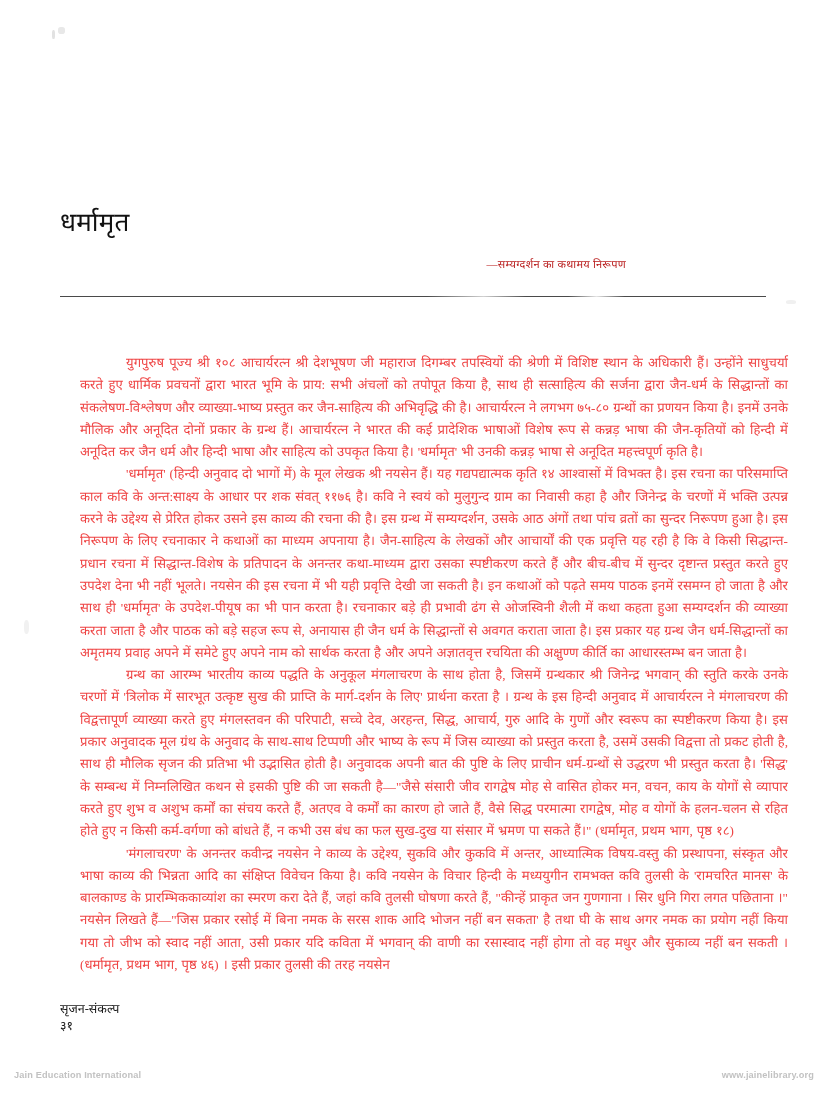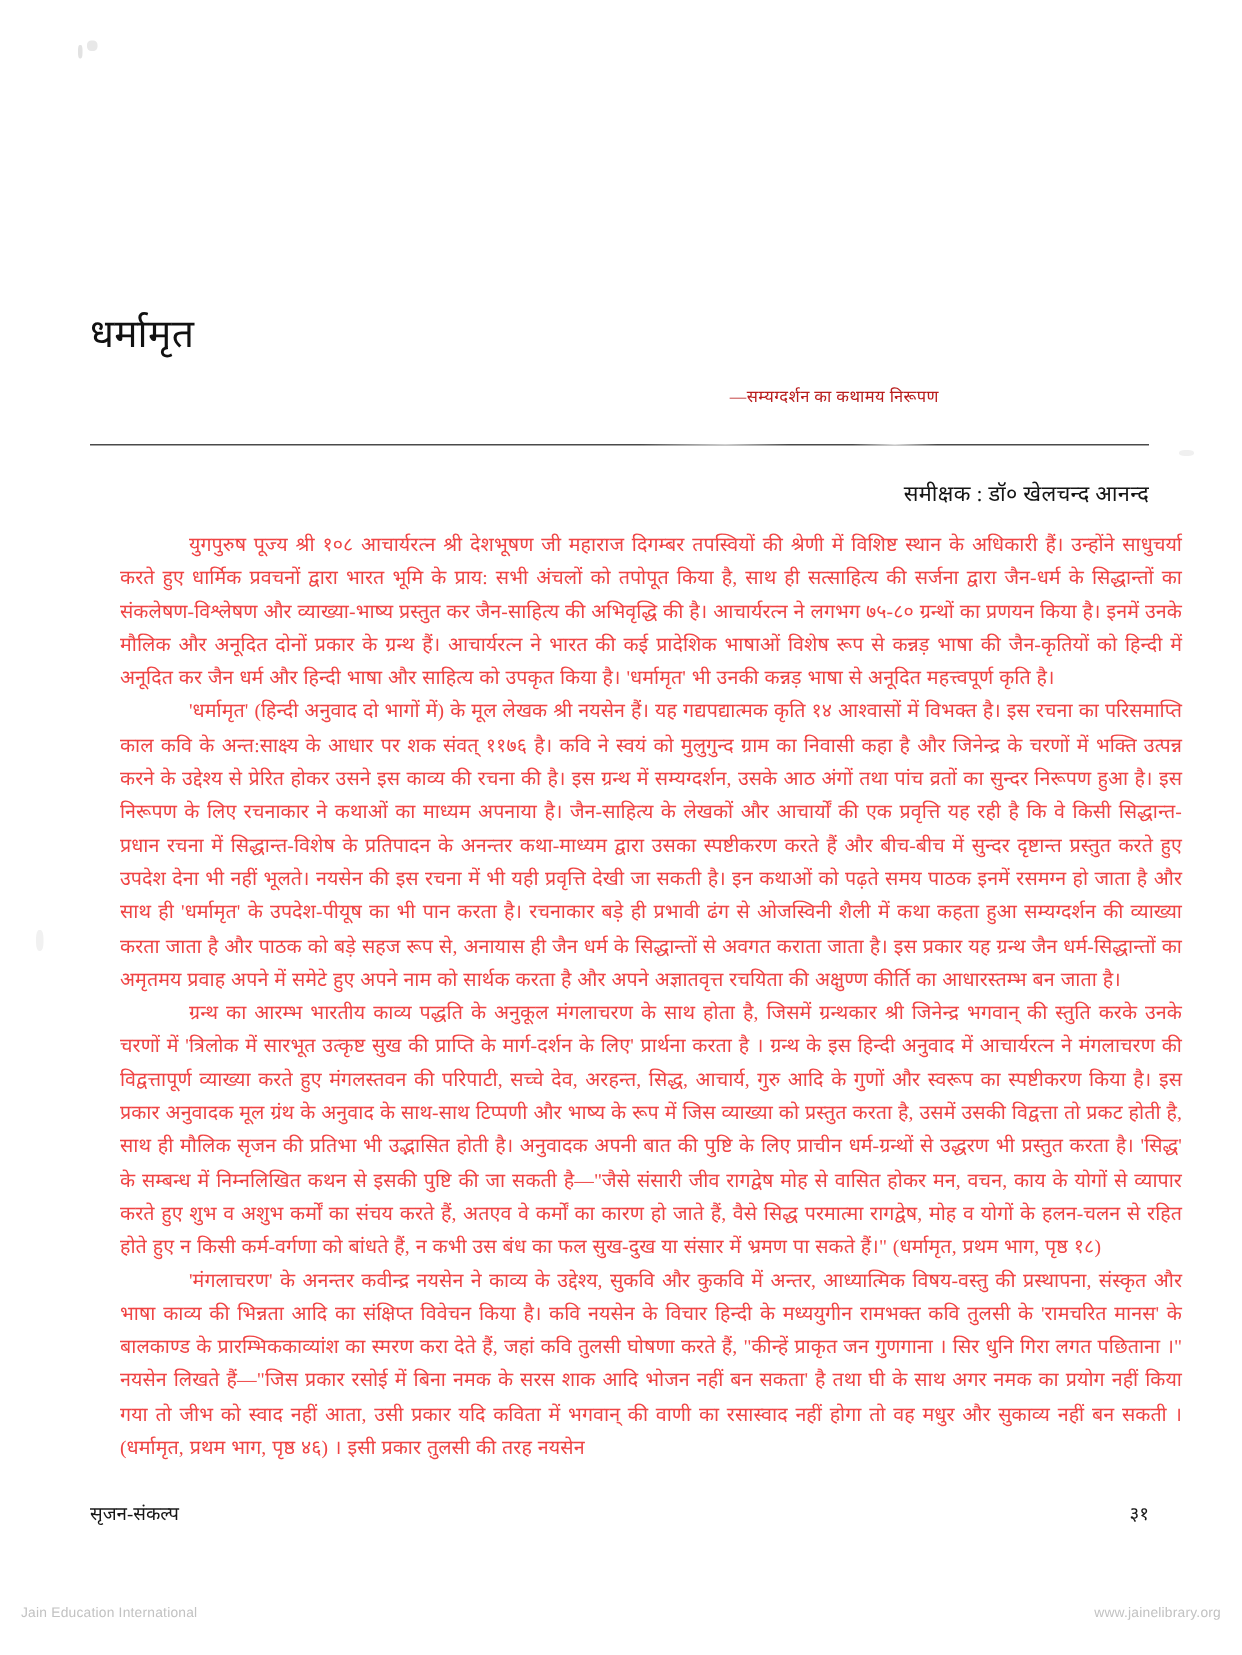--- a/index.html
+++ b/index.html
@@ -119,60 +119,61 @@
   }
 
   
   .footer-line {
     position: absolute;
     left: 60px;
     top: 1000px;
     width: 706px;
     display: flex;
     justify-content: space-between;
-    align-items: flex-end;
+    align-items: flex-start;
     font-size: 12.5px;
     color: #171717;
+    flex-direction: column;
   }
 
   .lib-footer {
     position: absolute;
     left: 0;
     top: 1070px;
     width: 828px;
     display: flex;
     justify-content: space-between;
     align-items: center;
     box-sizing: border-box;
     padding: 0 14px;
     font-family: "Liberation Sans", sans-serif;
     font-size: 9.2px;
     color: #c2c2c2;
     letter-spacing: 0.15px;
+    font-weight: bold;
   }
   .lib-footer .center { flex: 1; text-align: center; }
   .lib-footer .right  { text-align: right; margin-left: 12px; }
 </style>
 </head>
 <body>
 
 <div class="page">
 
   <div class="scan-speck speck-a"></div>
   <div class="scan-speck speck-b"></div>
   <div class="scan-speck speck-c"></div>
   <div class="scan-speck speck-d"></div>
 
   <h1 class="doc-title">धर्मामृत</h1>
 
   <div class="doc-subtitle">—सम्यग्दर्शन का कथामय निरूपण</div>
 
   <div class="rule"></div>
 
-  <div class="reviewer">समीक्षक : डॉ० खेलचन्द आनन्द</div>
 
   <div class="body-text">
     <p>युगपुरुष पूज्य श्री १०८ आचार्यरत्न श्री देशभूषण जी महाराज दिगम्बर तपस्वियों की श्रेणी में विशिष्ट स्थान के अधिकारी हैं। उन्होंने साधुचर्या करते हुए धार्मिक प्रवचनों द्वारा भारत भूमि के प्राय: सभी अंचलों को तपोपूत किया है, साथ ही सत्साहित्य की सर्जना द्वारा जैन-धर्म के सिद्धान्तों का संकलेषण-विश्लेषण और व्याख्या-भाष्य प्रस्तुत कर जैन-साहित्य की अभिवृद्धि की है। आचार्यरत्न ने लगभग ७५-८० ग्रन्थों का प्रणयन किया है। इनमें उनके मौलिक और अनूदित दोनों प्रकार के ग्रन्थ हैं। आचार्यरत्न ने भारत की कई प्रादेशिक भाषाओं विशेष रूप से कन्नड़ भाषा की जैन-कृतियों को हिन्दी में अनूदित कर जैन धर्म और हिन्दी भाषा और साहित्य को उपकृत किया है। 'धर्मामृत' भी उनकी कन्नड़ भाषा से अनूदित महत्त्वपूर्ण कृति है।</p>
     <p>'धर्मामृत' (हिन्दी अनुवाद दो भागों में) के मूल लेखक श्री नयसेन हैं। यह गद्यपद्यात्मक कृति १४ आश्वासों में विभक्त है। इस रचना का परिसमाप्ति काल कवि के अन्त:साक्ष्य के आधार पर शक संवत् ११७६ है। कवि ने स्वयं को मुलुगुन्द ग्राम का निवासी कहा है और जिनेन्द्र के चरणों में भक्ति उत्पन्न करने के उद्देश्य से प्रेरित होकर उसने इस काव्य की रचना की है। इस ग्रन्थ में सम्यग्दर्शन, उसके आठ अंगों तथा पांच व्रतों का सुन्दर निरूपण हुआ है। इस निरूपण के लिए रचनाकार ने कथाओं का माध्यम अपनाया है। जैन-साहित्य के लेखकों और आचार्यों की एक प्रवृत्ति यह रही है कि वे किसी सिद्धान्त-प्रधान रचना में सिद्धान्त-विशेष के प्रतिपादन के अनन्तर कथा-माध्यम द्वारा उसका स्पष्टीकरण करते हैं और बीच-बीच में सुन्दर दृष्टान्त प्रस्तुत करते हुए उपदेश देना भी नहीं भूलते। नयसेन की इस रचना में भी यही प्रवृत्ति देखी जा सकती है। इन कथाओं को पढ़ते समय पाठक इनमें रसमग्न हो जाता है और साथ ही 'धर्मामृत' के उपदेश-पीयूष का भी पान करता है। रचनाकार बड़े ही प्रभावी ढंग से ओजस्विनी शैली में कथा कहता हुआ सम्यग्दर्शन की व्याख्या करता जाता है और पाठक को बड़े सहज रूप से, अनायास ही जैन धर्म के सिद्धान्तों से अवगत कराता जाता है। इस प्रकार यह ग्रन्थ जैन धर्म-सिद्धान्तों का अमृतमय प्रवाह अपने में समेटे हुए अपने नाम को सार्थक करता है और अपने अज्ञातवृत्त रचयिता की अक्षुण्ण कीर्ति का आधारस्तम्भ बन जाता है।</p>
     <p>ग्रन्थ का आरम्भ भारतीय काव्य पद्धति के अनुकूल मंगलाचरण के साथ होता है, जिसमें ग्रन्थकार श्री जिनेन्द्र भगवान् की स्तुति करके उनके चरणों में 'त्रिलोक में सारभूत उत्कृष्ट सुख की प्राप्ति के मार्ग-दर्शन के लिए' प्रार्थना करता है । ग्रन्थ के इस हिन्दी अनुवाद में आचार्यरत्न ने मंगलाचरण की विद्वत्तापूर्ण व्याख्या करते हुए मंगलस्तवन की परिपाटी, सच्चे देव, अरहन्त, सिद्ध, आचार्य, गुरु आदि के गुणों और स्वरूप का स्पष्टीकरण किया है। इस प्रकार अनुवादक मूल ग्रंथ के अनुवाद के साथ-साथ टिप्पणी और भाष्य के रूप में जिस व्याख्या को प्रस्तुत करता है, उसमें उसकी विद्वत्ता तो प्रकट होती है, साथ ही मौलिक सृजन की प्रतिभा भी उद्भासित होती है। अनुवादक अपनी बात की पुष्टि के लिए प्राचीन धर्म-ग्रन्थों से उद्धरण भी प्रस्तुत करता है। 'सिद्ध' के सम्बन्ध में निम्नलिखित कथन से इसकी पुष्टि की जा सकती है—"जैसे संसारी जीव रागद्वेष मोह से वासित होकर मन, वचन, काय के योगों से व्यापार करते हुए शुभ व अशुभ कर्मों का संचय करते हैं, अतएव वे कर्मों का कारण हो जाते हैं, वैसे सिद्ध परमात्मा रागद्वेष, मोह व योगों के हलन-चलन से रहित होते हुए न किसी कर्म-वर्गणा को बांधते हैं, न कभी उस बंध का फल सुख-दुख या संसार में भ्रमण पा सकते हैं।" (धर्मामृत, प्रथम भाग, पृष्ठ १८)</p>
     <p>'मंगलाचरण' के अनन्तर कवीन्द्र नयसेन ने काव्य के उद्देश्य, सुकवि और कुकवि में अन्तर, आध्यात्मिक विषय-वस्तु की प्रस्थापना, संस्कृत और भाषा काव्य की भिन्नता आदि का संक्षिप्त विवेचन किया है। कवि नयसेन के विचार हिन्दी के मध्ययुगीन रामभक्त कवि तुलसी के 'रामचरित मानस' के बालकाण्ड के प्रारम्भिककाव्यांश का स्मरण करा देते हैं, जहां कवि तुलसी घोषणा करते हैं, "कीन्हें प्राकृत जन गुणगाना । सिर धुनि गिरा लगत पछिताना ।" नयसेन लिखते हैं—"जिस प्रकार रसोई में बिना नमक के सरस शाक आदि भोजन नहीं बन सकता' है तथा घी के साथ अगर नमक का प्रयोग नहीं किया गया तो जीभ को स्वाद नहीं आता, उसी प्रकार यदि कविता में भगवान् की वाणी का रसास्वाद नहीं होगा तो वह मधुर और सुकाव्य नहीं बन सकती । (धर्मामृत, प्रथम भाग, पृष्ठ ४६) । इसी प्रकार तुलसी की तरह नयसेन</p>
   </div>
 
   <div class="footer-line">
     <span>सृजन-संकल्प</span>

